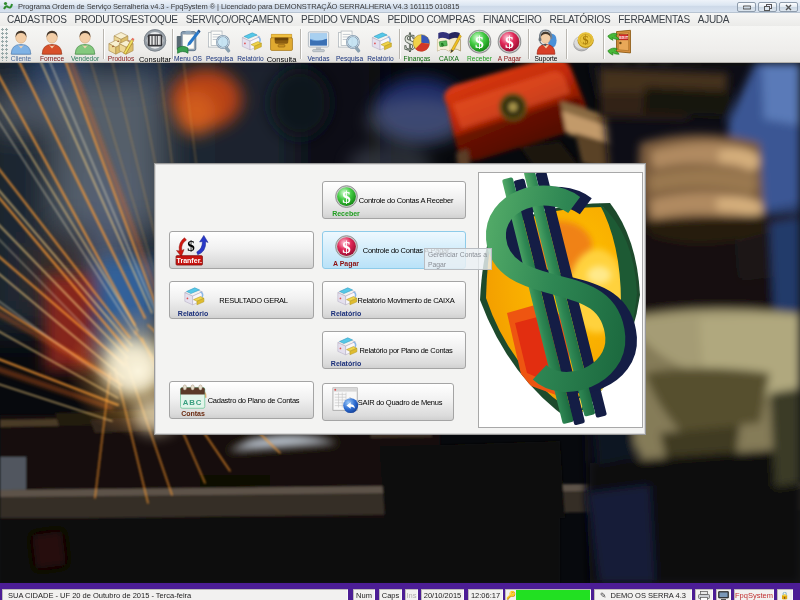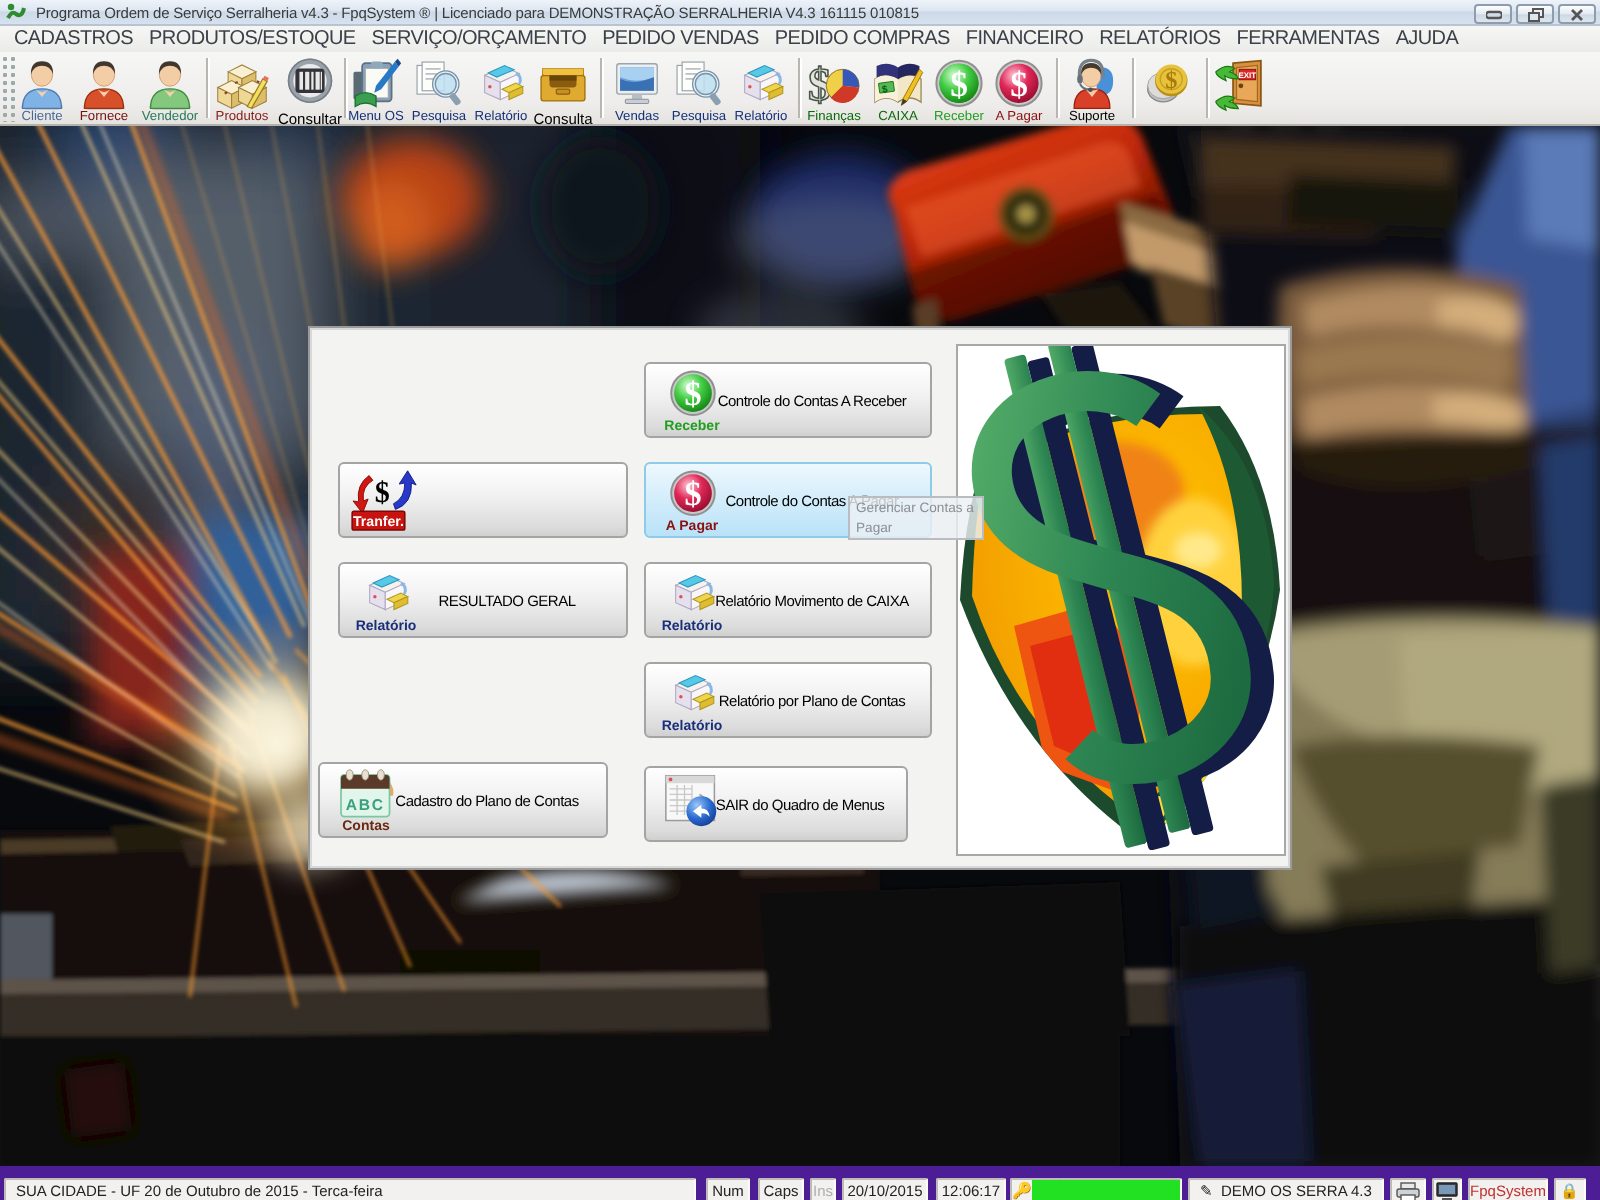--- a/index.html
+++ b/index.html
@@ -587,21 +587,21 @@
             <path d="M8 8.6 L17.5 4.4 L23 6.8 L13 11 Z" fill="#56c8e8" stroke="#2a98c0" stroke-width="0.6"></path>
             <path d="M6 10 L15 14 L15 24 L6 20 Z" fill="#e4e0ee" stroke="#b0a8c0" stroke-width="0.6"></path>
             <path d="M26 9 L15 14 L15 24 L26 19 Z" fill="#f8f6fb" stroke="#b0a8c0" stroke-width="0.6"></path>
             <path d="M16 18 L24 14.5 L28 16.5 L20 20 Z" fill="#f0d44c" stroke="#b09820" stroke-width="0.6"></path>
             <path d="M20 20 L28 16.5 L28 20.5 L20 24 Z" fill="#e0bc30" stroke="#b09820" stroke-width="0.6"></path>
             <circle cx="9" cy="16.6" r="1" fill="#e05050"></circle>
             <path d="M24 9 Q28 11 26 15" stroke="#88b8e8" stroke-width="1.6" fill="none"></path>
           </svg><div class="icap" style="color:#1a2f7a">Relatório</div></div>
    <div class="lbl">Relatório por Plano de Contas</div>
       </div>
- <div class="btn" style="left:4px;top:217px">
+ <div class="btn" style="left:14px;top:217px">
    <div class="ic"><svg width="33" height="26" viewBox="0 0 36 30">
             <path d="M31 8 Q34 12 33 16 L31 16 Z" fill="#e8a868"></path>
             <rect x="3" y="4" width="28" height="24" rx="2" fill="#e2f5ea" stroke="#7ac8a0" stroke-width="1"></rect>
             <path d="M3 6 Q3 4 5 4 L29 4 Q31 4 31 6 L31 12 L3 12 Z" fill="#5a3a28"></path>
             <g fill="#e8e0d0" stroke="#9a8870" stroke-width="0.5">
               <ellipse cx="8" cy="4" rx="2" ry="3"></ellipse>
               <ellipse cx="17" cy="4" rx="2" ry="3"></ellipse>
               <ellipse cx="26" cy="4" rx="2" ry="3"></ellipse>
             </g>
             <text x="17" y="24" text-anchor="middle" font-size="9" font-weight="bold" fill="#3aa080" letter-spacing="1">ABC</text>

